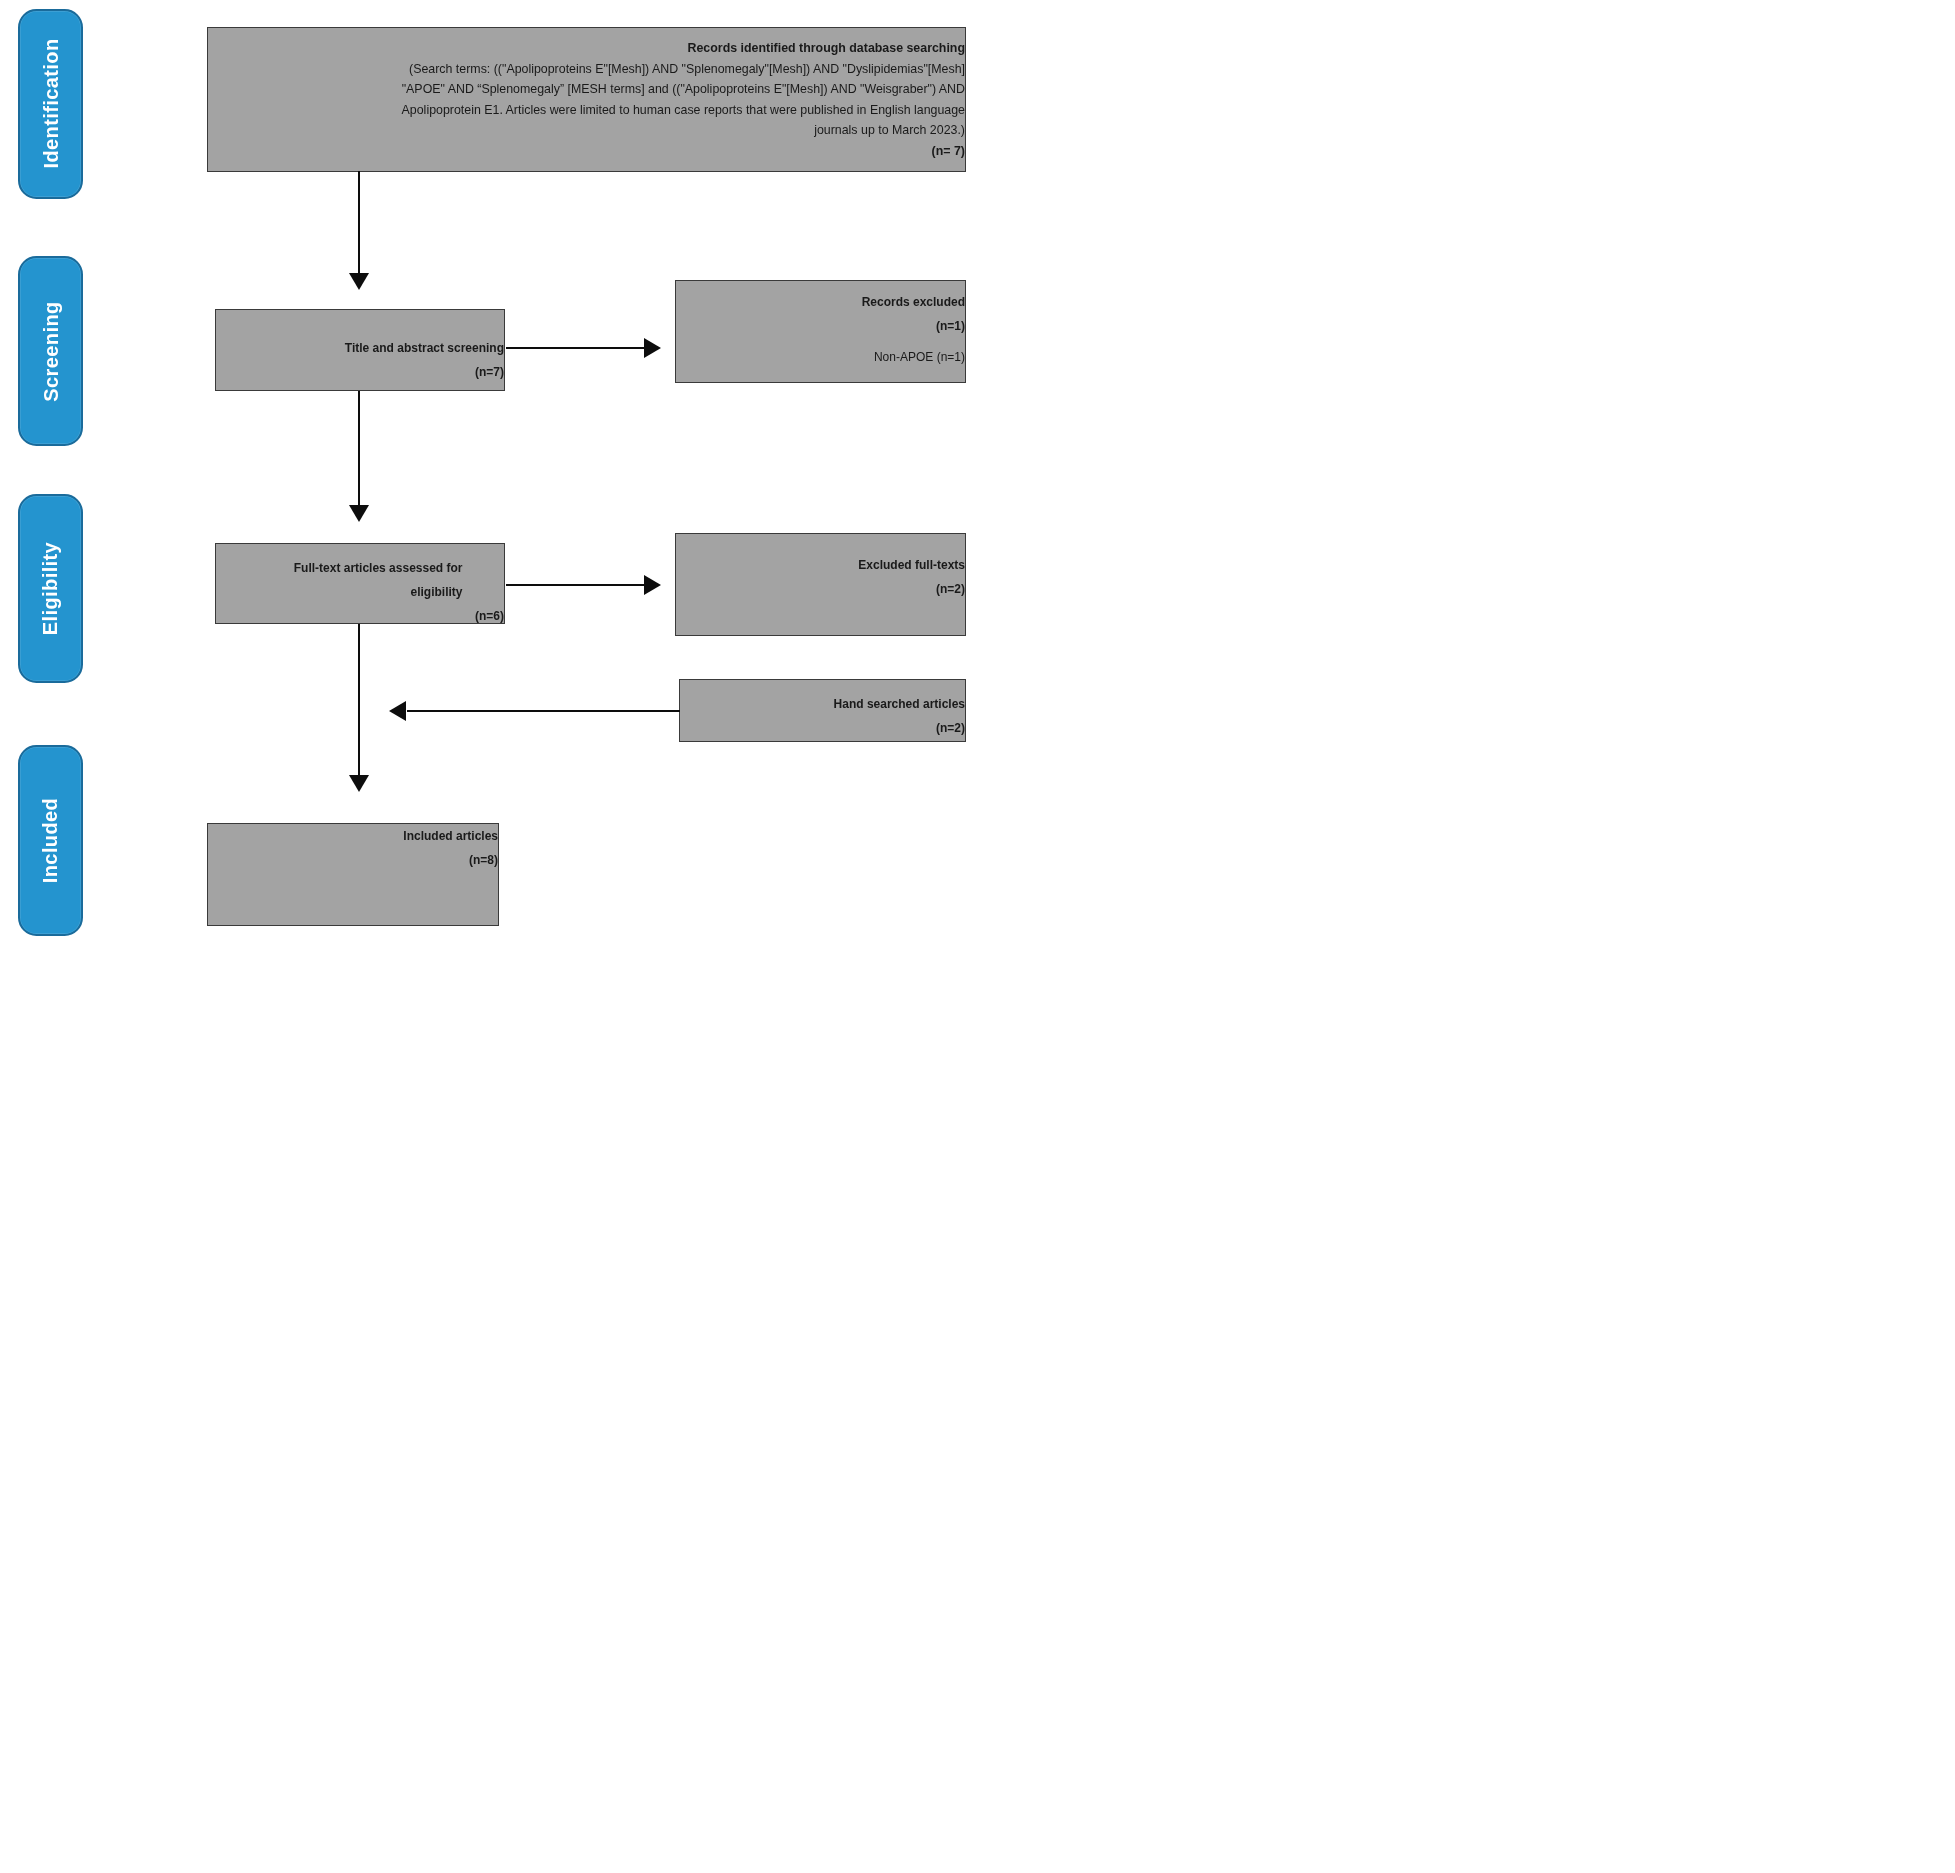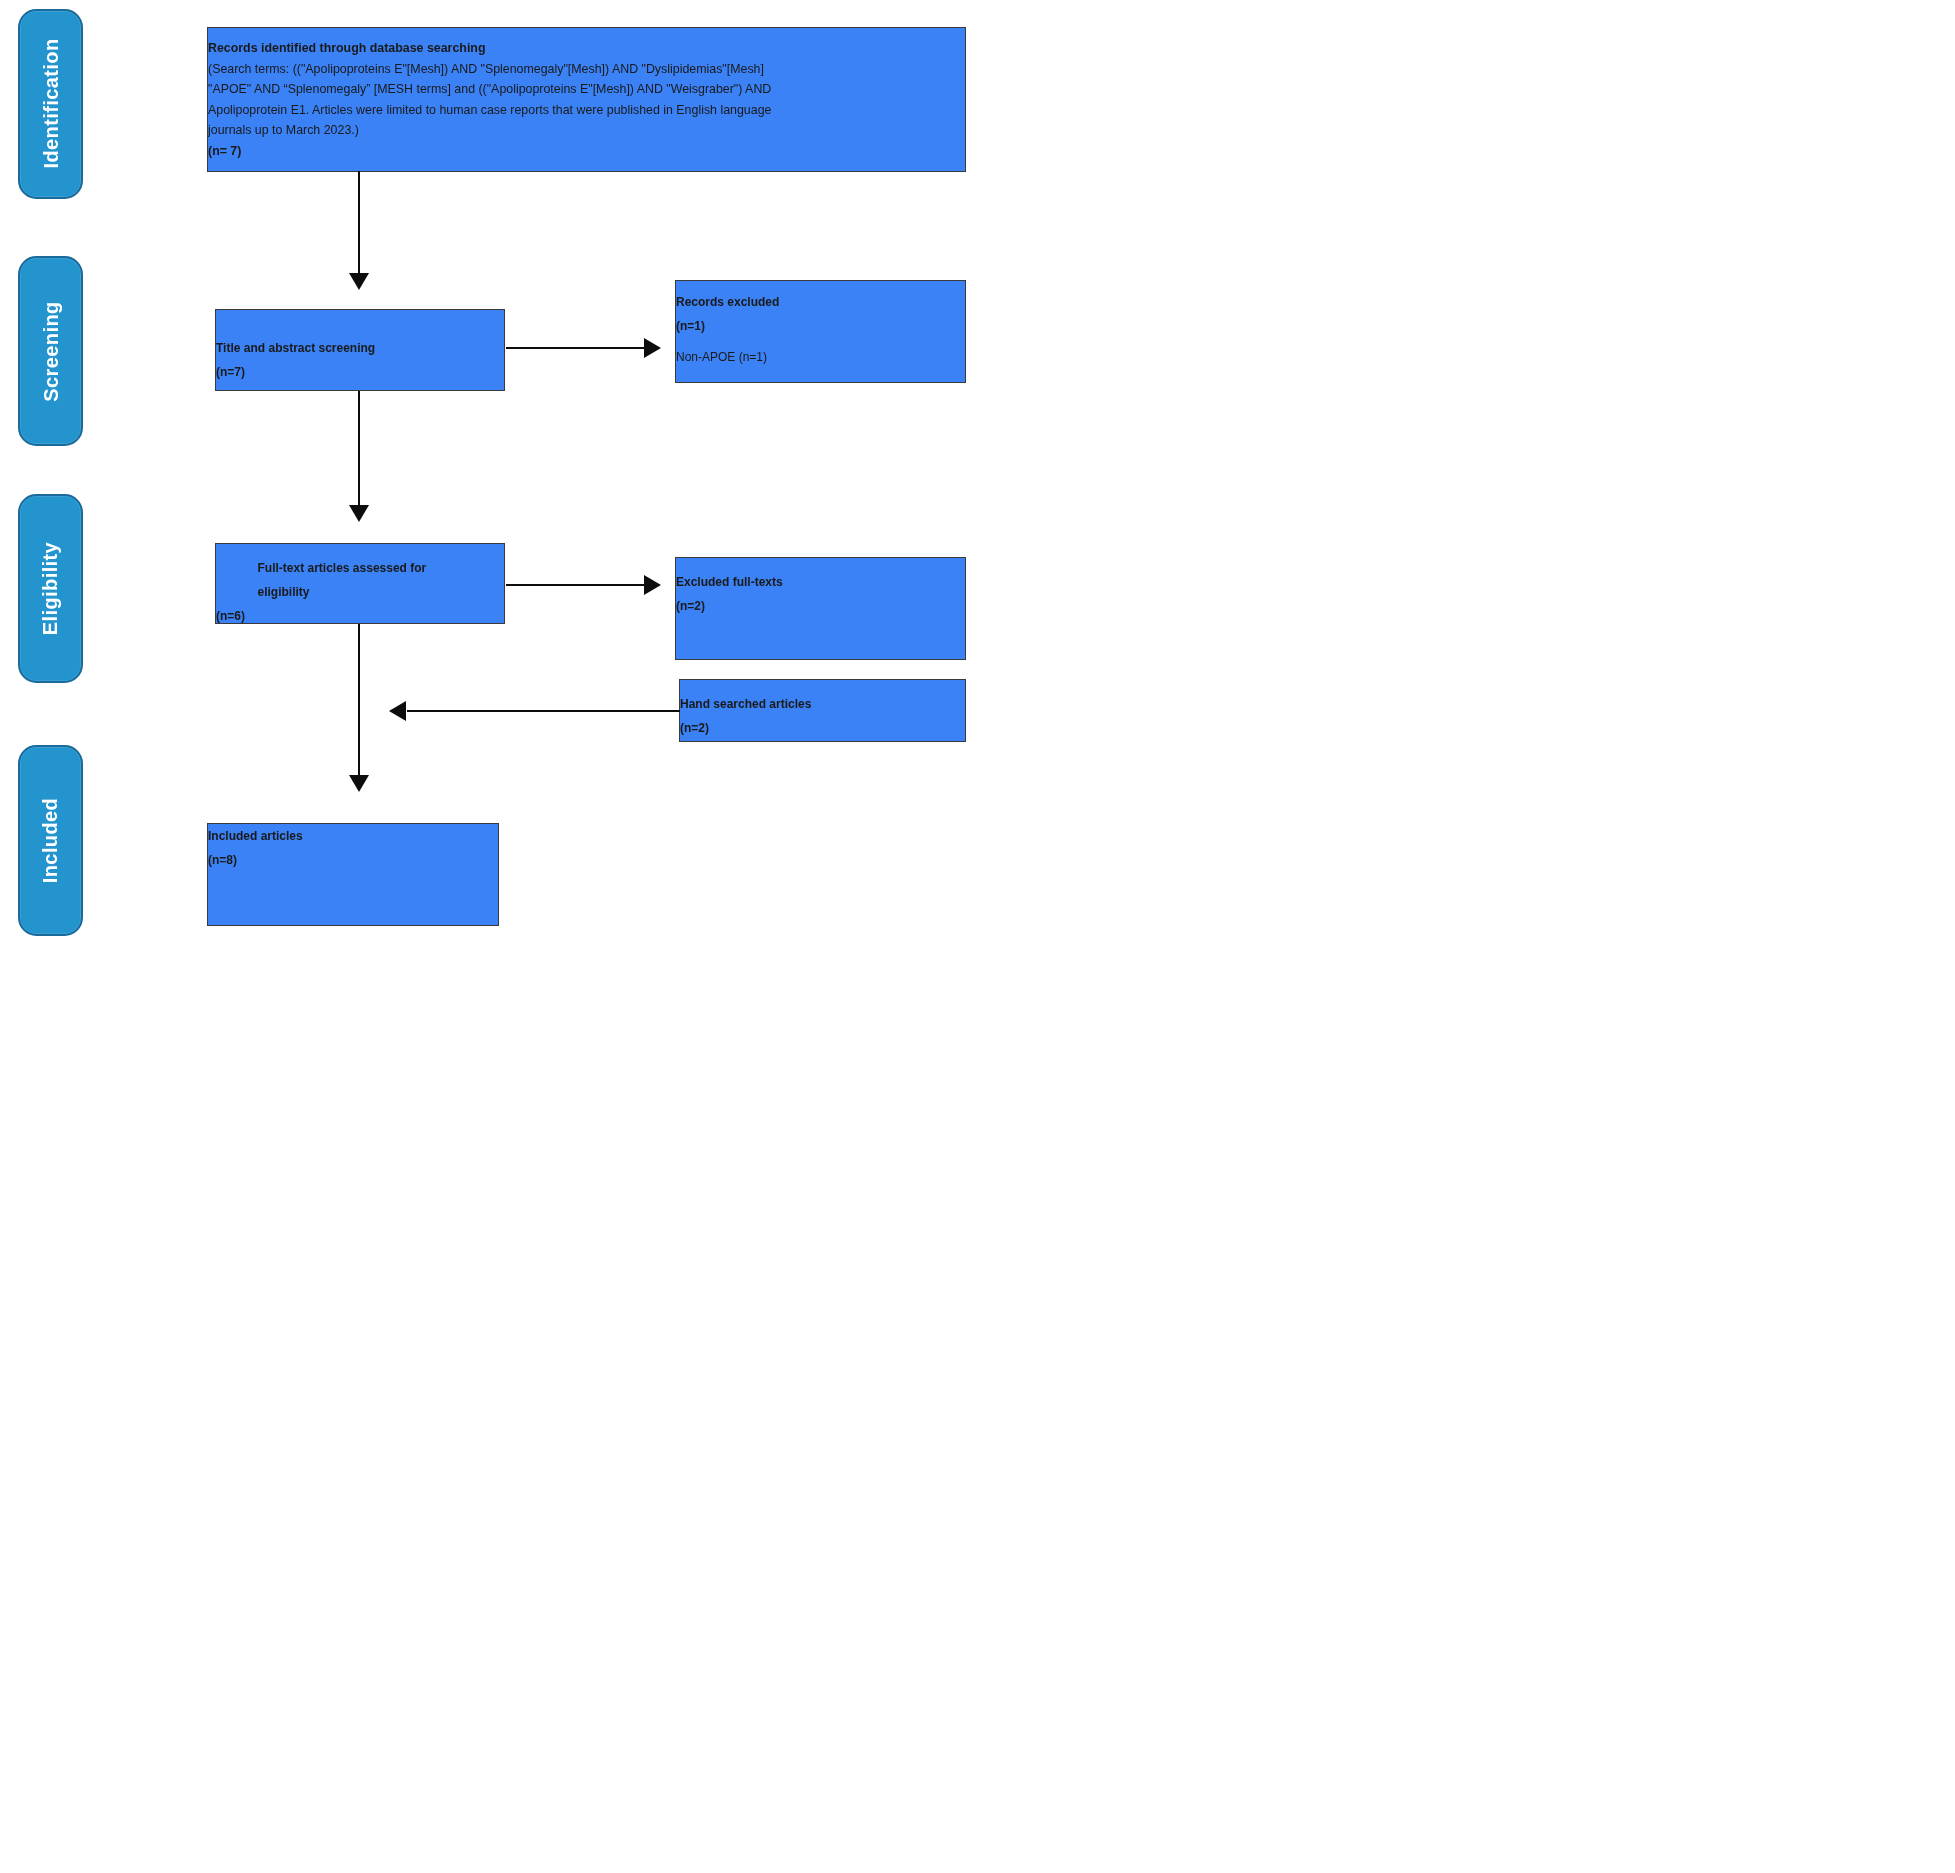--- a/index.html
+++ b/index.html
@@ -33,22 +33,22 @@
     font-weight: bold;
     font-size: 20px;
     letter-spacing: 0.4px;
   }
 
   
   .fbox {
     position: absolute;
     box-sizing: border-box;
     border: 1.4px solid #3a3a3a;
-    background: #3b82f6;
-    text-align: left;
+    background: #a3a3a3;
+    text-align: right;
     font-size: 12px;
     line-height: 24px;
   }
   .b { font-weight: bold; }
   .topbox { font-size: 12.4px; line-height: 20.5px; padding-top: 10px; }
   .topbox .pre { white-space: pre-line; }
   .narrow { max-width: 205px; margin: 0 auto; }
   .detail { margin-top: 7px; }
 
   
@@ -128,21 +128,21 @@
   <div class="fbox" style="left:215px; top:543px; width:290px; height:81px; padding-top:12px;">
     <div class="b narrow">Full-text articles assessed for eligibility</div>
     <div class="b">(n=6)</div>
   </div>
 
   <div>
     <div class="line" style="left:506px; top:584px; width:139px; height:2.1px;"></div>
     <div class="head-right" style="left:644px; top:575px;"></div>
   </div>
 
-  <div class="fbox" style="left:675px; top:557px; width:291px; height:103px; padding-top:12px;">
+  <div class="fbox" style="left:675px; top:533px; width:291px; height:103px; padding-top:19px;">
     <div class="b">Excluded full-texts</div>
     <div class="b">(n=2)</div>
   </div>
 
   <div>
     <div class="line" style="left:358px; top:624px; width:2.1px; height:151px;"></div>
     <div class="head-down" style="left:349px; top:775px;"></div>
   </div>
 
   <div class="fbox" style="left:679px; top:679px; width:287px; height:63px; padding-top:12px;">

